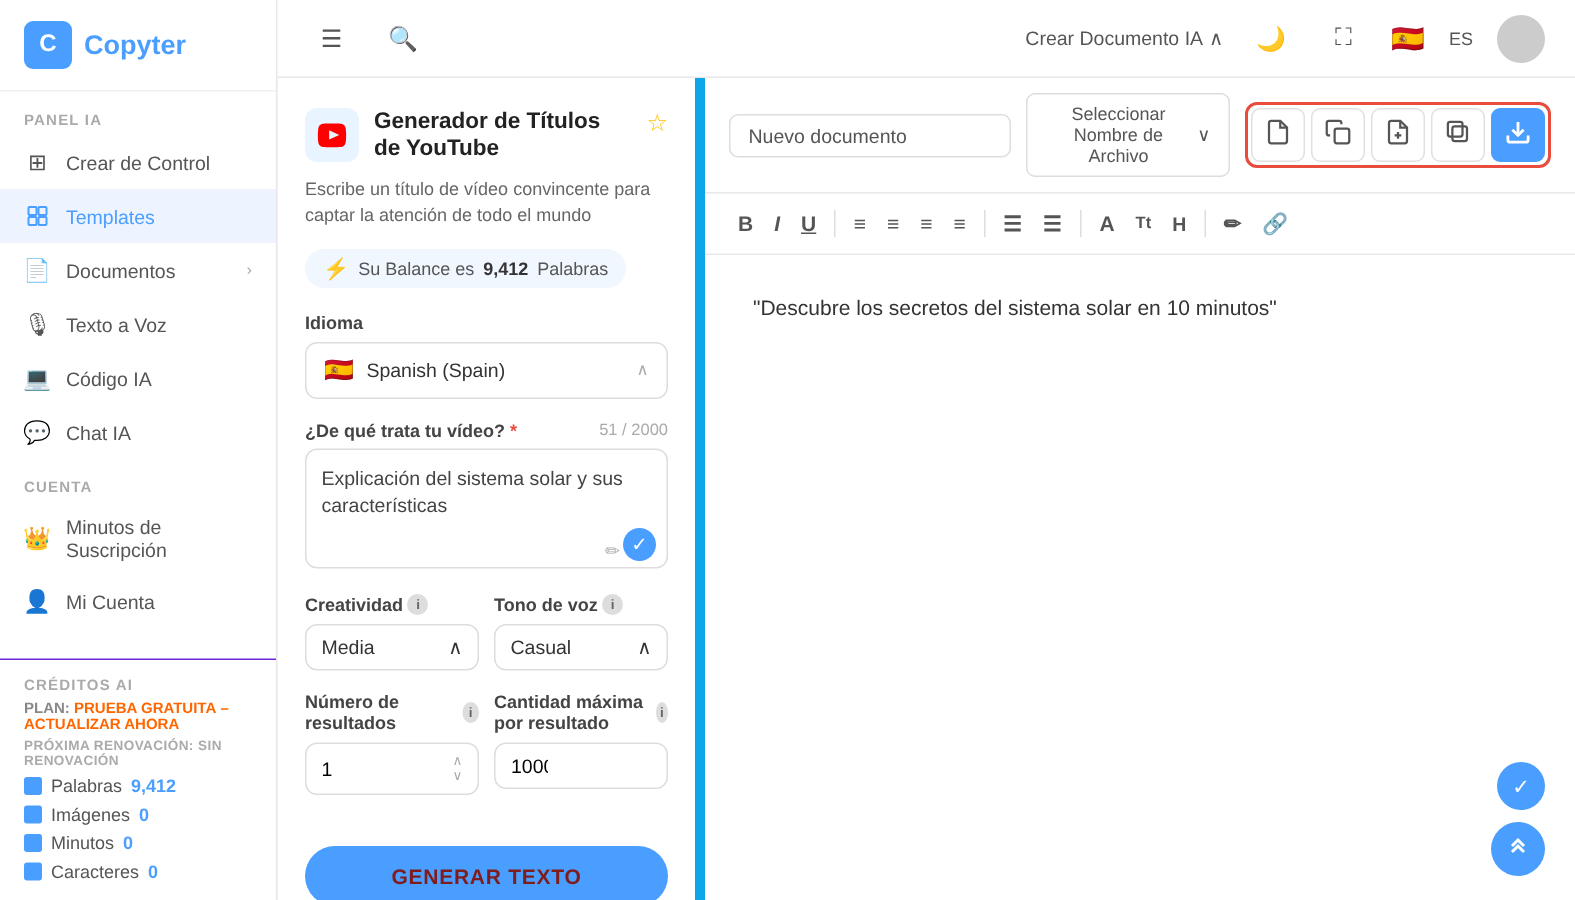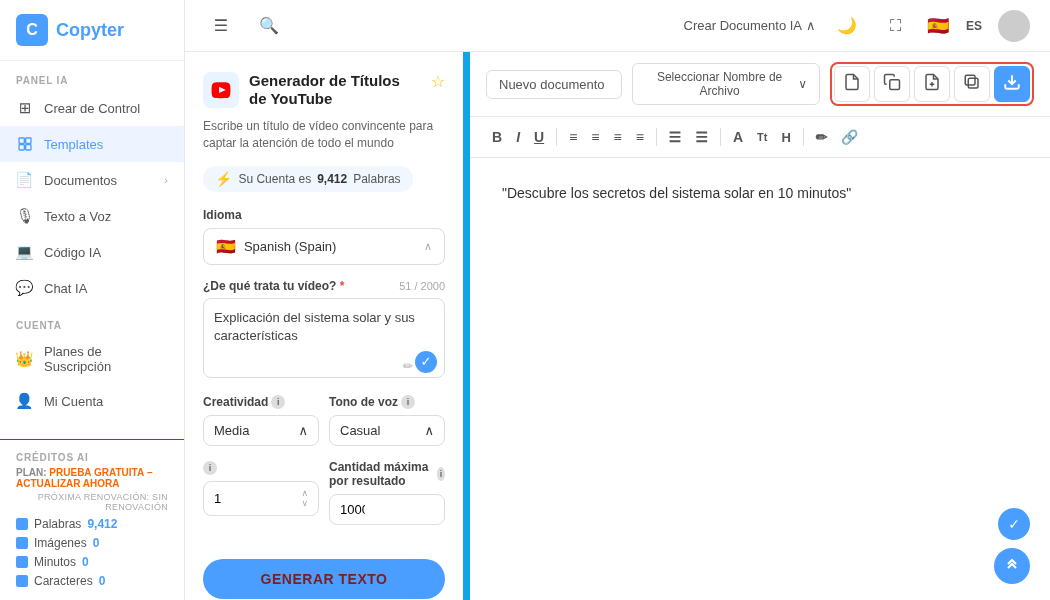--- a/index.html
+++ b/index.html
@@ -10,35 +10,35 @@
     .sidebar-logo { display: flex; align-items: center; gap: 8px; padding: 14px 16px; border-bottom: 1px solid #f0f0f0; }
     .logo-box { width: 32px; height: 32px; background: #4a9eff; border-radius: 6px; display: flex; align-items: center; justify-content: center; color: #fff; font-weight: bold; font-size: 16px; }
     .logo-text { color: #4a9eff; font-weight: 700; font-size: 18px; }
     .sidebar-section-label { font-size: 10px; font-weight: 700; color: #aaa; letter-spacing: 0.8px; padding: 14px 16px 4px; text-transform: uppercase; }
     .sidebar-item { display: flex; align-items: center; gap: 10px; padding: 9px 16px; cursor: pointer; color: #555; font-size: 13px; border-radius: 0; position: relative; }
     .sidebar-item.active { color: #4a9eff; background: #eef4ff; }
     .sidebar-item .icon { width: 18px; height: 18px; display: flex; align-items: center; justify-content: center; font-size: 15px; }
     .sidebar-item .arrow { margin-left: auto; font-size: 11px; color: #aaa; }
     .sidebar-credits { padding: 12px 16px; border-top: 1px solid #6d28d9; margin-top: auto; }
     .plan-text { font-size: 10px; color: #888; font-weight: 600; }
-    .renovacion { font-size: 9px; color: #aaa; margin-top: 3px; font-weight: 400; letter-spacing: 0.3px; text-align: right; }
+    .renovacion { font-size: 9px; color: #aaa; margin-top: 3px; font-weight: 700; letter-spacing: 0.3px; }
     .credit-row { display: flex; align-items: center; gap: 6px; margin-top: 5px; font-size: 12px; color: #555; }
     .credit-row .dot { width: 12px; height: 12px; border-radius: 2px; flex-shrink: 0; }
     .credit-val { color: #4a9eff; font-weight: 600; }
 
     
     .main { flex: 1; display: flex; flex-direction: column; overflow: hidden; }
 
     
     .topbar { background: #fff; border-bottom: 1px solid #e8e8e8; display: flex; align-items: center; padding: 0 20px; height: 52px; gap: 16px; flex-shrink: 0; }
     .topbar-spacer { flex: 1; }
     .topbar-crear { font-size: 13px; color: #555; cursor: pointer; display: flex; align-items: center; gap: 4px; }
     .topbar-icon-btn { width: 32px; height: 32px; border-radius: 50%; border: none; background: transparent; cursor: pointer; display: flex; align-items: center; justify-content: center; font-size: 16px; color: #555; }
     .topbar-flag { font-size: 18px; }
-    .topbar-lang { font-size: 12px; color: #555; font-weight: 700; }
+    .topbar-lang { font-size: 12px; color: #555; font-weight: 400; }
     .topbar-avatar { width: 32px; height: 32px; border-radius: 50%; background: #ccc; }
 
     
     .content-area { display: flex; flex: 1; overflow: hidden; }
 
     
     .form-panel { width: 285px; background: #fff; border-right: 7px solid #0ea5e9; overflow-y: auto; padding: 20px 18px; flex-shrink: 0; }
     .form-header { display: flex; align-items: flex-start; gap: 10px; margin-bottom: 10px; }
     .form-icon { width: 36px; height: 36px; background: #e8f4ff; border-radius: 8px; display: flex; align-items: center; justify-content: center; flex-shrink: 0; }
     .form-icon svg { width: 20px; height: 20px; }
@@ -75,21 +75,21 @@
     .chevron-up-down span { font-size: 9px; color: #aaa; line-height: 1; }
 
     .label-info { display: inline-flex; align-items: center; gap: 3px; }
     .info-circle { width: 14px; height: 14px; border-radius: 50%; background: #ddd; display: inline-flex; align-items: center; justify-content: center; font-size: 9px; color: #666; font-weight: 700; cursor: pointer; }
 
     .gen-button { width: 100%; background: #4a9eff; color: #7f1d1d; border: none; border-radius: 25px; padding: 12px; font-size: 14px; font-weight: 700; cursor: pointer; letter-spacing: 0.5px; margin-top: 20px; }
 
     
     .editor-panel { flex: 1; background: #fff; display: flex; flex-direction: column; overflow: hidden; }
     .editor-topbar { display: flex; align-items: center; padding: 10px 16px; border-bottom: 1px solid #e8e8e8; gap: 10px; }
-    .doc-name-input { border: 1px solid #ddd; border-radius: 6px; padding: 6px 12px; font-size: 13px; color: #555; width: 136px; }
+    .doc-name-input { border: 1px solid #ddd; border-radius: 6px; padding: 6px 12px; font-size: 13px; color: #555; width: 188px; }
     .doc-name-btn { border: 1px solid #ddd; border-radius: 6px; padding: 6px 12px; font-size: 12px; color: #555; background: #fff; cursor: pointer; display: flex; align-items: center; gap: 4px; }
     .toolbar-icon-btn { width: 36px; height: 36px; border: 1px solid #e0e0e0; border-radius: 6px; background: #fff; cursor: pointer; display: flex; align-items: center; justify-content: center; font-size: 16px; color: #555; }
     .toolbar-icon-btn.active { background: #4a9eff; color: #fff; border-color: #4a9eff; }
     .toolbar-icons-group { display: flex; gap: 4px; border: 2px solid #e74c3c; border-radius: 8px; padding: 2px; }
 
     .editor-format-bar { display: flex; align-items: center; padding: 8px 16px; border-bottom: 1px solid #e8e8e8; gap: 2px; }
     .fmt-btn { background: none; border: none; cursor: pointer; padding: 4px 6px; font-size: 14px; color: #555; border-radius: 4px; font-weight: 600; }
     .fmt-divider { width: 1px; height: 18px; background: #ddd; margin: 0 4px; }
 
     .editor-content { flex: 1; padding: 24px 32px; overflow-y: auto; position: relative; }
@@ -139,21 +139,21 @@
   </div>
   <div class="sidebar-item">
     <span class="icon">💬</span>
     <span>Chat IA</span>
   </div>
 
   <div class="sidebar-section-label">CUENTA</div>
 
   <div class="sidebar-item">
     <span class="icon">👑</span>
-    <span>Planes de Suscripción</span>
+    <span>Minutos de Suscripción</span>
   </div>
   <div class="sidebar-item">
     <span class="icon">👤</span>
     <span>Mi Cuenta</span>
   </div>
 
   <div class="sidebar-credits">
     <div class="sidebar-section-label" style="padding:0 0 4px 0;">CRÉDITOS AI</div>
     <div class="plan-text">
       <span>PLAN:</span>
@@ -220,21 +220,21 @@
         </div>
         <div>
           <div class="form-title">Generador de Títulos de YouTube</div>
         </div>
         <span class="form-star">☆</span>
       </div>
       <div class="form-subtitle">Escribe un título de vídeo convincente para captar la atención de todo el mundo</div>
 
       <div class="balance-badge">
         <span class="bolt">⚡</span>
-        <span>Su Cuenta es</span>
+        <span>Su Balance es</span>
         <span class="balance-val">9,412</span>
         <span>Palabras</span>
       </div>
 
       <div class="form-group">
         <div class="form-label">Idioma</div>
         <div class="select-box">
           <span class="flag">🇪🇸</span>
           <span class="sel-text">Spanish (Spain)</span>
           <span class="chevron-up">∧</span>
@@ -280,20 +280,21 @@
             <span>Casual</span>
             <span>∧</span>
           </div>
         </div>
       </div>
 
       <div class="two-col">
         <div class="form-group">
           <div class="form-label">
             <span class="label-info">
+              <span>Número de resultados</span>
               <span class="info-circle">i</span>
             </span>
           </div>
           <div class="number-input-wrap">
             <input type="number" value="1" style="">
             <div class="chevron-up-down">
               <span>∧</span>
               <span>∨</span>
             </div>
           </div>

